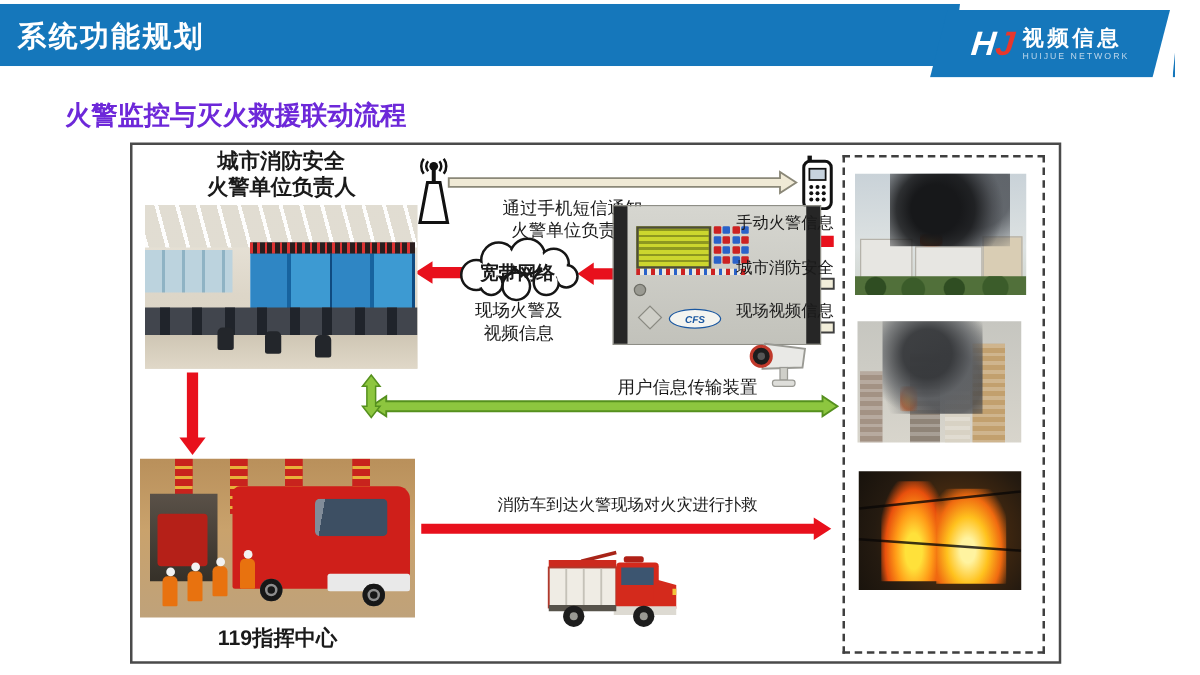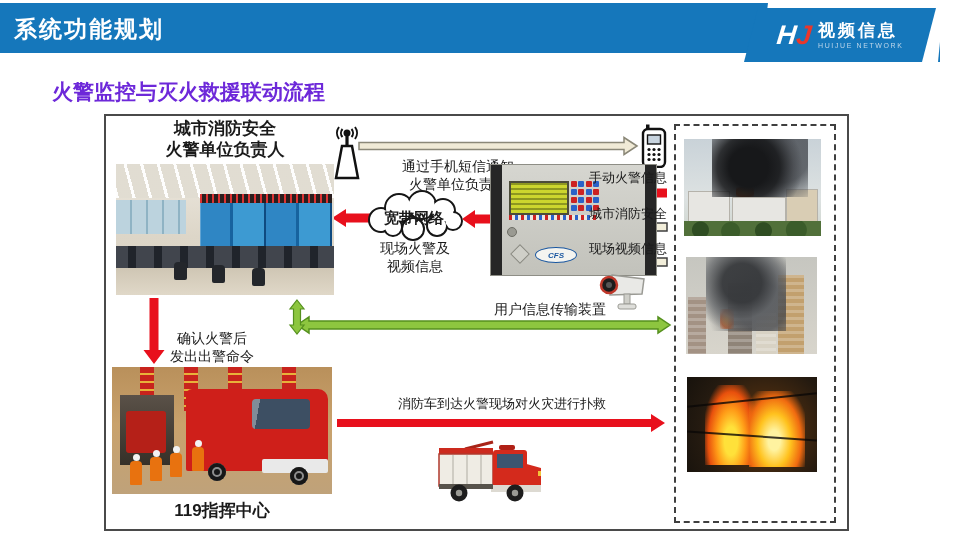--- a/index.html
+++ b/index.html
@@ -258,24 +258,20 @@
 
     <svg class="abs" style="left:492px;top:150px;" width="52" height="48" viewBox="0 0 52 48">
       <polygon points="14,9 46,13 44,28 12,29" fill="#e9e9e6" stroke="#9a9a94" stroke-width="1.5"></polygon>
       <circle cx="11" cy="19" r="8" fill="#1c1c1c" stroke="#c0392b" stroke-width="2.5"></circle>
       <circle cx="11" cy="19" r="3" fill="#555"></circle>
       <rect x="26" y="28" width="6" height="10" fill="#cfcfc9" stroke="#9a9a94" stroke-width="1"></rect>
       <rect x="20" y="38" width="18" height="5" rx="2" fill="#dededa" stroke="#9a9a94" stroke-width="1"></rect>
     </svg>
 
 
-    <div class="lbl lbl-md" style="left:60px;top:213px;width:92px;">
-      <div>确认火警后</div>
-      <div>发出出警命令</div>
-    </div>
 
     <div class="abs photo st" style="left:6px;top:251px;width:220px;height:127px;">
       <div class="st-banner" style="left:28px;"></div>
       <div class="st-banner" style="left:72px;"></div>
       <div class="st-banner" style="left:116px;"></div>
       <div class="st-banner" style="left:170px;"></div>
       <div class="abs st-garage"></div>
       <div class="abs st-truck2"></div>
       <div class="abs st-truck"></div>
       <div class="abs st-cabwin"></div>

